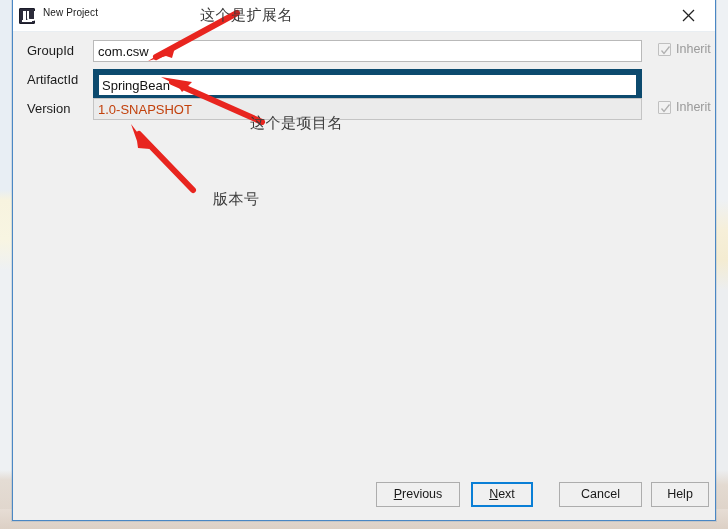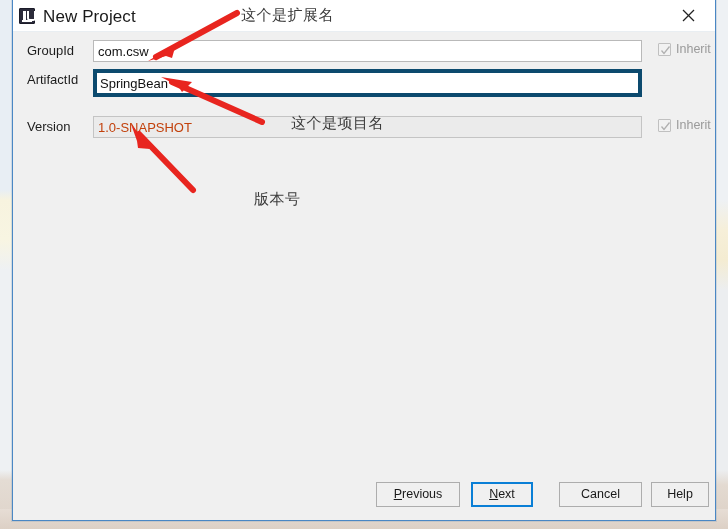--- a/index.html
+++ b/index.html
@@ -79,41 +79,41 @@
     border-top: none;
     border-radius: 0 0 3px 3px;
   }
   #icon-underline {
     position: absolute; left: 2px; bottom: 1px;
     width: 10px; height: 2px;
     background: #ffffff;
   }
   #title-text {
     position: absolute; left: 30px; top: 7px;
-    font-size: 17px;
+    font-size: 10px;
     color: #1a1a1a;
     letter-spacing: 0.1px;
     white-space: nowrap;
   }
   #close-button {
     position: absolute; right: 4px; top: 0;
     width: 44px; height: 31px;
     cursor: default;
   }
   #close-button svg { position: absolute; left: 15px; top: 9px; }
 
   
   .form-row {
     position: absolute;
     left: 0; width: 704px;
     height: 24px;
   }
   .row-1 { top: 40px; }
   .row-2 { top: 69px; }
-  .row-3 { top: 98px; margin-top: 18px; }
+  .row-3 { top: 98px; }
 
   .field-label {
     position: absolute;
     left: 14px; top: 3px;
     font-size: 13px;
     color: #1c1c1c;
     white-space: nowrap;
   }
 
   .text-input {
@@ -123,21 +123,21 @@
     background: #ffffff;
     border: 1px solid #b9b9b9;
     font-family: "Liberation Sans", sans-serif;
     font-size: 13px;
     color: #111111;
     padding: 0 4px;
     line-height: 20px;
     outline: none;
   }
   .text-input.focused {
-    border: 4px solid #0c4a6e;
+    border: 6px solid #0c4a6e;
     padding: 10px 3px;
   }
   .text-input.disabled {
     background: #ebebeb;
     border: 1px solid #c4c4c4;
     color: #c2410c;
   }
 
   .inherit-group {
     position: absolute;
@@ -200,21 +200,20 @@
     width: 728px; height: 529px;
     pointer-events: none;
   }
   .anno-text {
     position: absolute;
     font-family: "DejaVu Sans", sans-serif;
     font-size: 15px;
     color: #3b3b3b;
     white-space: nowrap;
     letter-spacing: 0.5px;
-    margin-left: 41px;
   }
   #anno-1 { left: 200px; top: 6px; }
   #anno-2 { left: 250px; top: 114px; }
   #anno-3 { left: 213px; top: 190px; }
 </style>
 </head>
 <body>
 
 <div id="screen">
 

